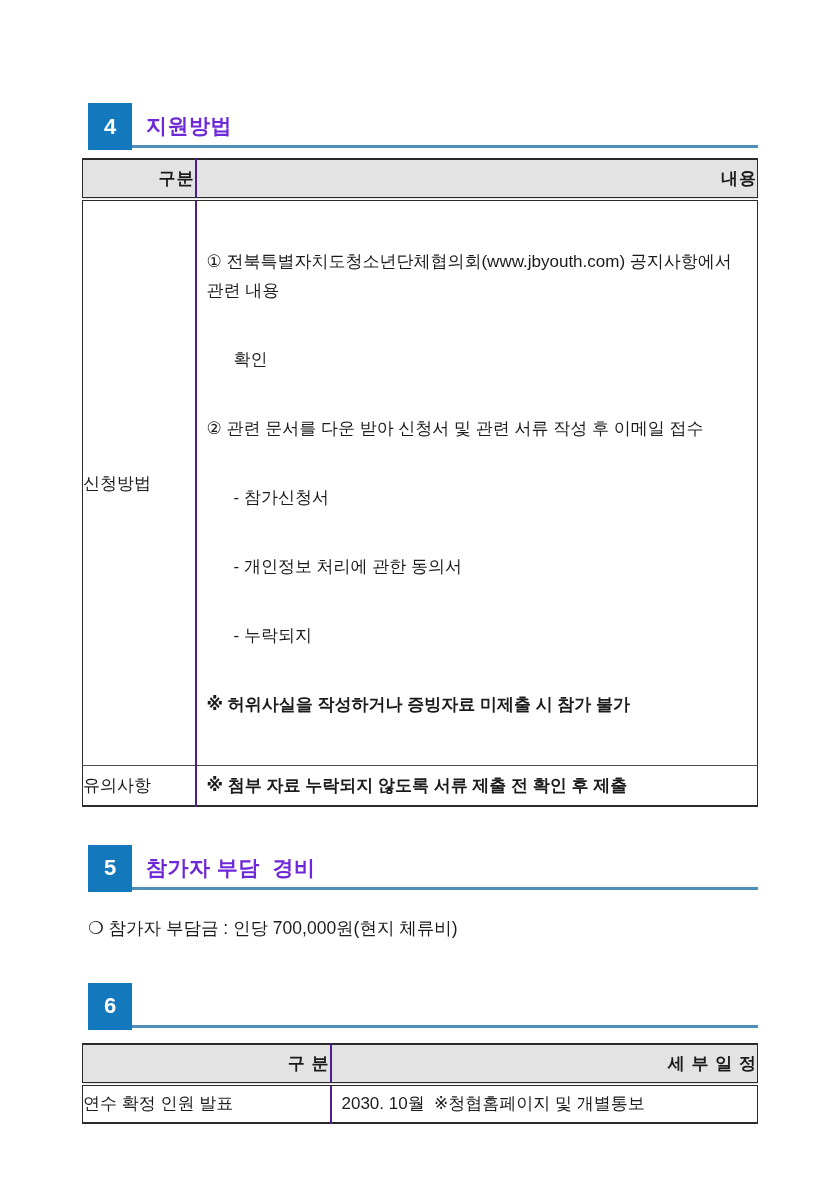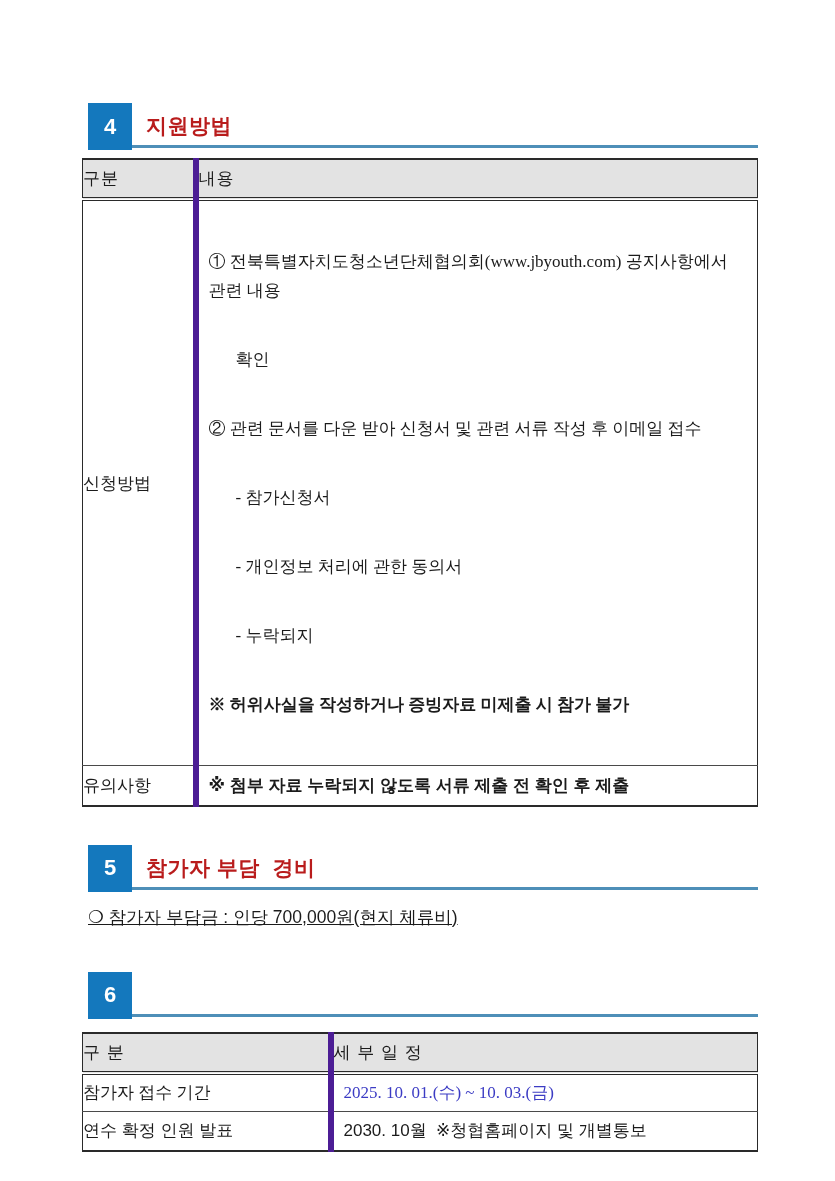--- a/index.html
+++ b/index.html
@@ -20,66 +20,66 @@
     background: var(--accent-blue, #1478bd);
     color: #fff; font-size: 22px; font-weight: 700;
     display: flex; align-items: center; justify-content: center;
   }
   .sec-rule {
     position: absolute; left: 50px; right: 0; bottom: 2px; height: 3px;
     background: var(--header-line-blue, #4e8fb8);
   }
   .sec-title {
     position: absolute; left: 64px; top: 9px;
-    font-size: 21px; font-weight: 700; color: #b91c1c;
+    font-size: 21px; font-weight: 700; color: #6d28d9;
     letter-spacing: 0.5px; white-space: pre-wrap;
   }
 
   
   table.doc-table {
     width: 100%; border-collapse: collapse; table-layout: fixed;
     border-top: 2px solid var(--border-dark, #2a2a2a);
     border-bottom: 2px solid var(--border-dark, #2a2a2a);
     border-left: 1px solid var(--border-dark, #2a2a2a);
     border-right: 1px solid var(--border-dark, #2a2a2a);
     font-size: 17px;
   }
   table.doc-table th {
     background: var(--table-header-bg, #e3e3e3);
-    font-weight: 400; height: 40px; text-align: left;
+    font-weight: 700; height: 40px; text-align: right;
     border-bottom: 4px double var(--border-dark, #2a2a2a);
     letter-spacing: 1px; white-space: pre-wrap;
   }
   table.doc-table td {
     border-top: 1px solid #4a4a4a;
     vertical-align: middle; white-space: pre-wrap;
   }
-  table.doc-table tr:first-child td { border-top: none; font-family: Liberation Serif, serif; }
-  .col-sep { border-left: 6px solid #4c1d95; }
+  table.doc-table tr:first-child td { border-top: none; }
+  .col-sep { border-left: 2px solid #4c1d95; }
   .label-cell { text-align: left; }
   .value-cell { padding: 6px 10px; }
   .t1 .label-col { width: 113px; }
   .t2 .label-col { width: 248px; }
   .t2 td { height: 39px; }
   .cell-line { line-height: 29px; }
   .ind-0 { padding-left: 0; }
   .ind-1 { padding-left: 27px; }
   .bold { font-weight: 700; }
   .date-blue { color: var(--date-blue, #3c3cc4); }
 
   
   .bullets { font-size: 17.5px; }
   .b-line { line-height: 30px; white-space: pre-wrap; }
   .b-main { padding-left: 6px; }
   .b-note { padding-left: 28px; }
 
   
   .gap-after-header { margin-bottom: 8px; }
   .mt-s5 { margin-top: 38px; }
-  .mt-list { margin-top: 10px; text-decoration: underline; }
+  .mt-list { margin-top: 21px; }
   .mt-s6 { margin-top: 40px; }
   .mt-t2 { margin-top: 13px; padding-left: 20px; }
 </style>
 </head>
 <body>
 
 <div class="page">
   <div class="content">
 
     <div class="sec-header gap-after-header">
@@ -139,24 +139,20 @@
           <col>
         </colgroup>
       <thead>
         <tr>
           <th>구 분</th>
           <th class="col-sep">세 부 일 정</th>
         </tr>
       </thead>
       <tbody>
         <tr>
-          <td class="label-cell">참가자 접수 기간</td>
-          <td class="value-cell col-sep date-blue">2025. 10. 01.(수) ~ 10. 03.(금)</td>
-        </tr>
-        <tr>
           <td class="label-cell">연수 확정 인원 발표</td>
           <td class="value-cell col-sep">2030. 10월  ※청협홈페이지 및 개별통보</td>
         </tr>
       </tbody>
     </table>
 
   </div>
 </div>
 
 </body></html>

